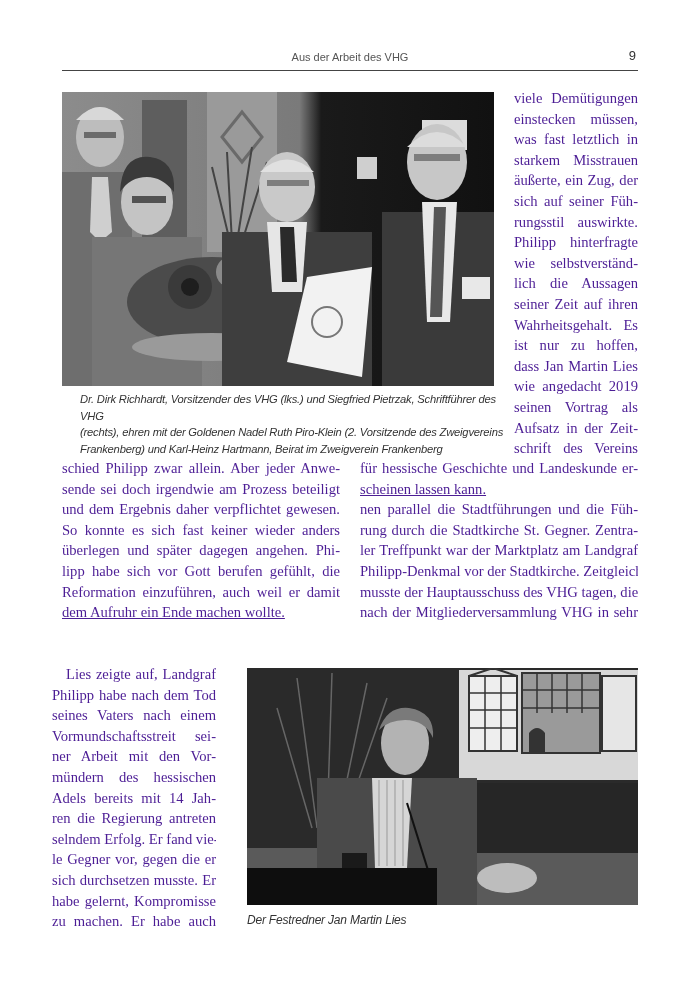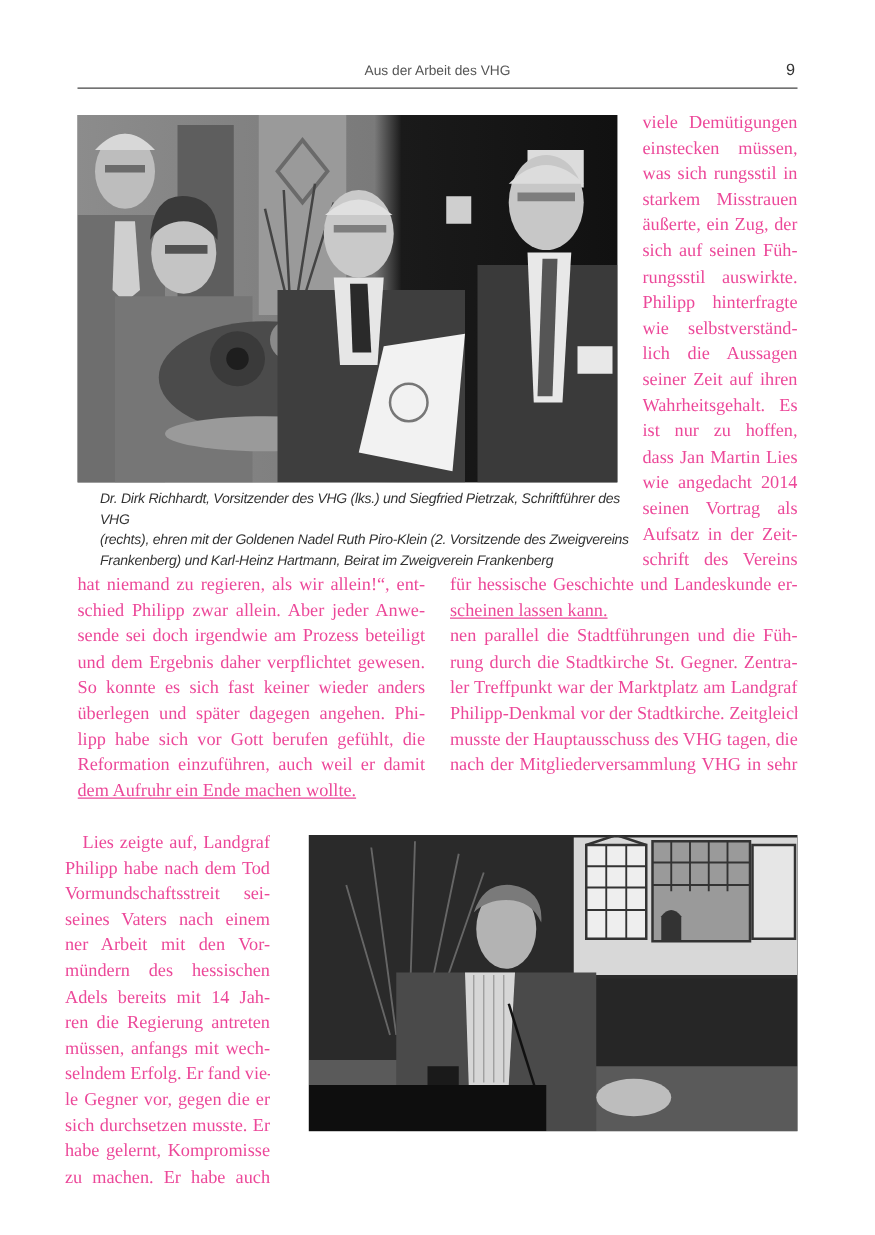--- a/index.html
+++ b/index.html
@@ -5,21 +5,21 @@
   html, body { margin: 0; padding: 0; background: #ffffff; }
   body { width: 700px; height: 988px; position: relative; overflow: hidden; color: #222; }
   .page { position: absolute; left: 0; top: 0; width: 700px; height: 831px; background: #fff; }
 
   .running-head { position: absolute; left: 62px; top: 48px; width: 576px; height: 18px;
     font-family: "Liberation Sans", sans-serif; font-size: 11px; color: #555; }
   .running-head .title { position: absolute; left: 0; right: 0; text-align: center; top: 3px; }
   .running-head .pageno { position: absolute; right: 2px; top: 0; font-size: 13px; color: #333; }
   .head-rule { position: absolute; left: 62px; top: 70px; width: 576px; height: 0; border-top: 1px solid #444; }
 
-  .body-text { font-family: "Liberation Serif", serif; font-size: 14.6px; line-height: 20.6px; color: #ec4899;
+  .body-text { font-family: "Liberation Serif", serif; font-size: 14.6px; line-height: 20.6px; color: #4c1d95;
     text-align: justify; position: absolute; margin: 0; hyphens: manual; }
   .line { display: block; text-align: justify; text-align-last: justify; white-space: nowrap; overflow: hidden; }
   .line.last { text-align-last: left; text-decoration: underline; }
 
   .photo { position: absolute; overflow: hidden; background: #555; }
   .caption { position: absolute; font-family: "Liberation Sans", sans-serif; font-style: italic;
     font-size: 11.2px; line-height: 16.5px; color: #333; letter-spacing: -0.2px; }
 </style>
 </head>
 <body>
@@ -92,40 +92,39 @@
   </div>
   <div class="caption" style="left:80px; top:391px; width:436px;">
     <div>Dr. Dirk Richhardt, Vorsitzender des VHG (lks.) und Siegfried Pietrzak, Schriftführer des VHG</div>
     <div>(rechts), ehren mit der Goldenen Nadel Ruth Piro-Klein (2. Vorsitzende des Zweigvereins</div>
     <div>Frankenberg) und Karl-Heinz Hartmann, Beirat im Zweigverein Frankenberg</div>
   </div>
 
   <div class="body-text" style="left:514px; top:88px; width:124px;">
     <span class="line">viele Demütigungen</span>
     <span class="line">einstecken müssen,</span>
-    <span class="line">was sich rungsstil in</span>
+    <span class="line">was fast letztlich in</span>
     <span class="line">starkem Misstrauen</span>
     <span class="line">äußerte, ein Zug, der</span>
-    <span class="line">sich auf seinen Füh-</span>
+    <span class="line">sich auf seiner Füh-</span>
     <span class="line">rungsstil auswirkte.</span>
     <span class="line">Philipp hinterfragte</span>
     <span class="line">wie selbstverständ-</span>
     <span class="line">lich die Aussagen</span>
     <span class="line">seiner Zeit auf ihren</span>
     <span class="line">Wahrheitsgehalt. Es</span>
     <span class="line">ist nur zu hoffen,</span>
     <span class="line">dass Jan Martin Lies</span>
-    <span class="line">wie angedacht 2014</span>
+    <span class="line">wie angedacht 2019</span>
     <span class="line">seinen Vortrag als</span>
     <span class="line">Aufsatz in der Zeit-</span>
     <span class="line">schrift des Vereins</span>
   </div>
 
   <div class="body-text" style="left:62px; top:458px; width:278px;">
-    <span class="line">hat niemand zu regieren, als wir allein!“, ent-</span>
     <span class="line">schied Philipp zwar allein. Aber jeder Anwe-</span>
     <span class="line">sende sei doch irgendwie am Prozess beteiligt</span>
     <span class="line">und dem Ergebnis daher verpflichtet gewesen.</span>
     <span class="line">So konnte es sich fast keiner wieder anders</span>
     <span class="line">überlegen und später dagegen angehen. Phi-</span>
     <span class="line">lipp habe sich vor Gott berufen gefühlt, die</span>
     <span class="line">Reformation einzuführen, auch weil er damit</span>
     <span class="line last">dem Aufruhr ein Ende machen wollte.</span>
   </div>
 
@@ -136,27 +135,26 @@
     <span class="line">rung durch die Stadtkirche St. Gegner. Zentra-</span>
     <span class="line">ler Treffpunkt war der Marktplatz am Landgraf</span>
     <span class="line">Philipp-Denkmal vor der Stadtkirche. Zeitgleich</span>
     <span class="line">musste der Hauptausschuss des VHG tagen, die</span>
     <span class="line">nach der Mitgliederversammlung VHG in sehr</span>
   </div>
 
   <div class="body-text" style="left:52px; top:664px; width:164px;">
     <span class="line" style="padding-left:14px;">Lies zeigte auf, Landgraf</span>
     <span class="line">Philipp habe nach dem Tod</span>
+    <span class="line">seines Vaters nach einem</span>
     <span class="line">Vormundschaftsstreit sei-</span>
-    <span class="line">seines Vaters nach einem</span>
     <span class="line">ner Arbeit mit den Vor-</span>
     <span class="line">mündern des hessischen</span>
     <span class="line">Adels bereits mit 14 Jah-</span>
     <span class="line">ren die Regierung antreten</span>
-    <span class="line">müssen, anfangs mit wech-</span>
     <span class="line">selndem Erfolg. Er fand vie-</span>
     <span class="line">le Gegner vor, gegen die er</span>
     <span class="line">sich durchsetzen musste. Er</span>
     <span class="line">habe gelernt, Kompromisse</span>
     <span class="line">zu machen. Er habe auch</span>
   </div>
 
   <div class="photo" style="left:247px; top:668px; width:391px; height:237px;">
     <svg width="391" height="237" viewBox="0 0 391 237">
       <rect x="0" y="0" width="391" height="237" fill="#2a2a2a"></rect>
@@ -201,14 +199,15 @@
       <path d="M132 62 Q140 38 162 40 Q188 44 186 70 Q178 52 158 52 Q142 52 132 62Z" fill="#7a7a7a"></path>
 
       <line x1="160" y1="135" x2="185" y2="215" stroke="#111" stroke-width="2"></line>
 
       <ellipse cx="260" cy="210" rx="30" ry="15" fill="#bdbdbd"></ellipse>
 
       <rect x="0" y="200" width="190" height="37" fill="#0e0e0e"></rect>
       <rect x="95" y="185" width="25" height="15" fill="#1a1a1a"></rect>
     </svg>
   </div>
+  <div class="caption" style="left:247px; top:912px; width:391px; font-size:12px;">Der Festredner Jan Martin Lies</div>
 
 </div>
 
 </body></html>

